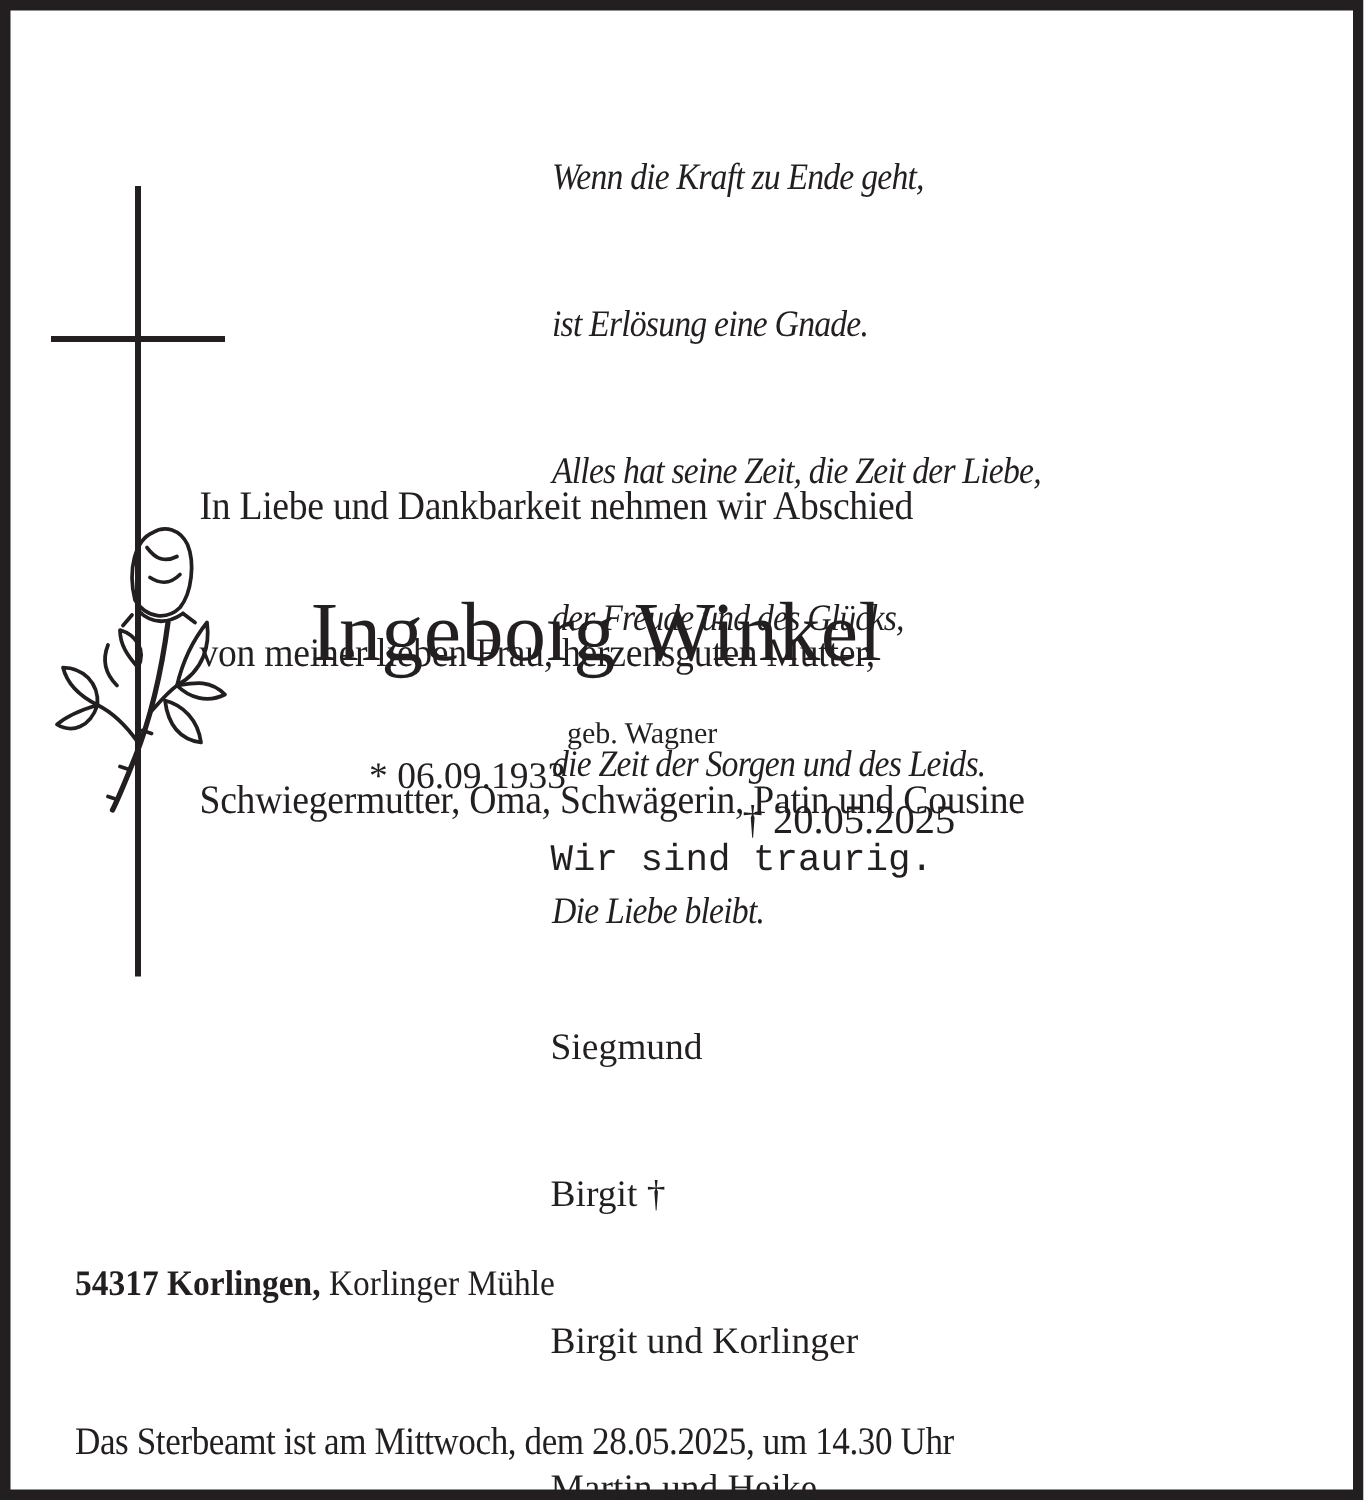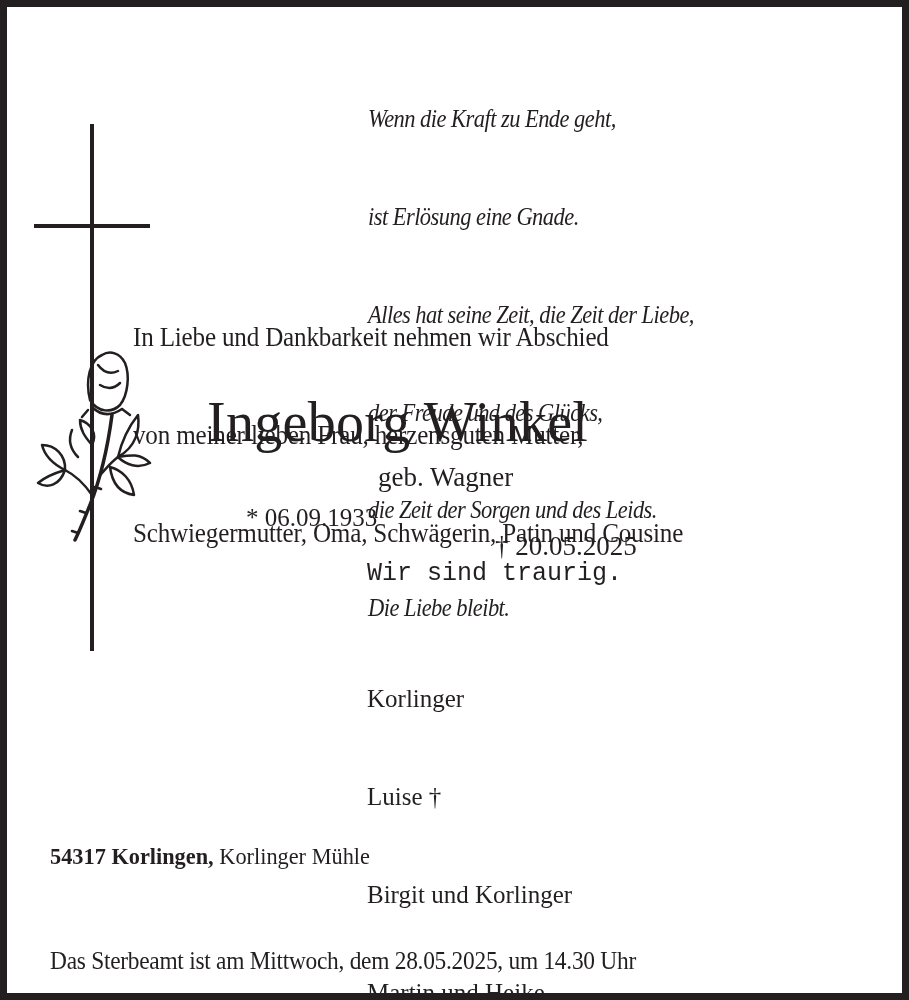--- a/index.html
+++ b/index.html
@@ -7,21 +7,21 @@
     .frame {
       position: absolute; left: 0; top: 0; width: 909px; height: 1000px;
       box-sizing: border-box; border: 7px solid #231f20; background: #ffffff;
     }
     .txt { position: absolute; color: #231f20; white-space: pre; font-family: "Liberation Serif", "DejaVu Serif", serif; }
     .poem { left: 368px; top: 38px; font-style: italic; font-size: 25px; line-height: 32.6px; letter-spacing: -0.6px; transform: scaleX(0.9); transform-origin: left top; }
     .poem div { height: 32.6px; }
     .intro { left: 133px; top: 256px; font-size: 27px; line-height: 32.6px; letter-spacing: -0.2px; transform: scaleX(0.93); transform-origin: left top; }
     .intro div { height: 32.6px; }
     .name { left: 207px; top: 387px; font-size: 56px; font-weight: normal; line-height: 70px; letter-spacing: 0.3px; }
-    .maiden { left: 378px; top: 462px; font-size: 27px; line-height: 30px; }
+    .maiden { left: 378px; top: 474px; font-size: 20px; line-height: 30px; }
     .born { left: 246px; top: 502px; font-size: 25px; line-height: 32px; }
     .died { left: 495px; top: 502px; font-size: 27px; line-height: 32px; margin-top: 28px; }
     .sad { left: 367px; top: 558px; font-size: 25px; line-height: 32px; font-family: Liberation Mono, monospace; }
     .family { left: 367px; top: 618px; font-size: 25px; line-height: 32.6px; }
     .family div { height: 32.6px; }
     .address { left: 50px; top: 840px; font-size: 24px; line-height: 32px; transform: scaleX(0.93); transform-origin: left top; }
     .address b { font-weight: bold; }
     .service { left: 50px; top: 880px; font-size: 26px; line-height: 32.6px; letter-spacing: -0.3px; transform: scaleX(0.9); transform-origin: left top; }
     .service div { height: 32.6px; }
     .cross-v { position: absolute; left: 90px; top: 124px; width: 4px; height: 527px; background: #231f20; }
@@ -75,22 +75,22 @@
 </div>
 
 <div class="txt name">Ingeborg Winkel</div>
 <div class="txt maiden">geb. Wagner</div>
 <div class="txt born">* 06.09.1933</div>
 <div class="txt died">† 20.05.2025</div>
 
 <div class="txt sad">Wir sind traurig.</div>
 
 <div class="txt family">
-  <div>Korlinger</div>
-  <div>Luise †</div>
+  <div>Siegmund</div>
+  <div>Birgit †</div>
   <div>Birgit und Korlinger</div>
   <div>Martin und Heike</div>
   
   
 </div>
 
 <div class="txt address"><b>54317 Korlingen,</b><span> Korlinger Mühle</span></div>
 
 <div class="txt service">
   <div>Das Sterbeamt ist am Mittwoch, dem 28.05.2025, um 14.30 Uhr</div>

